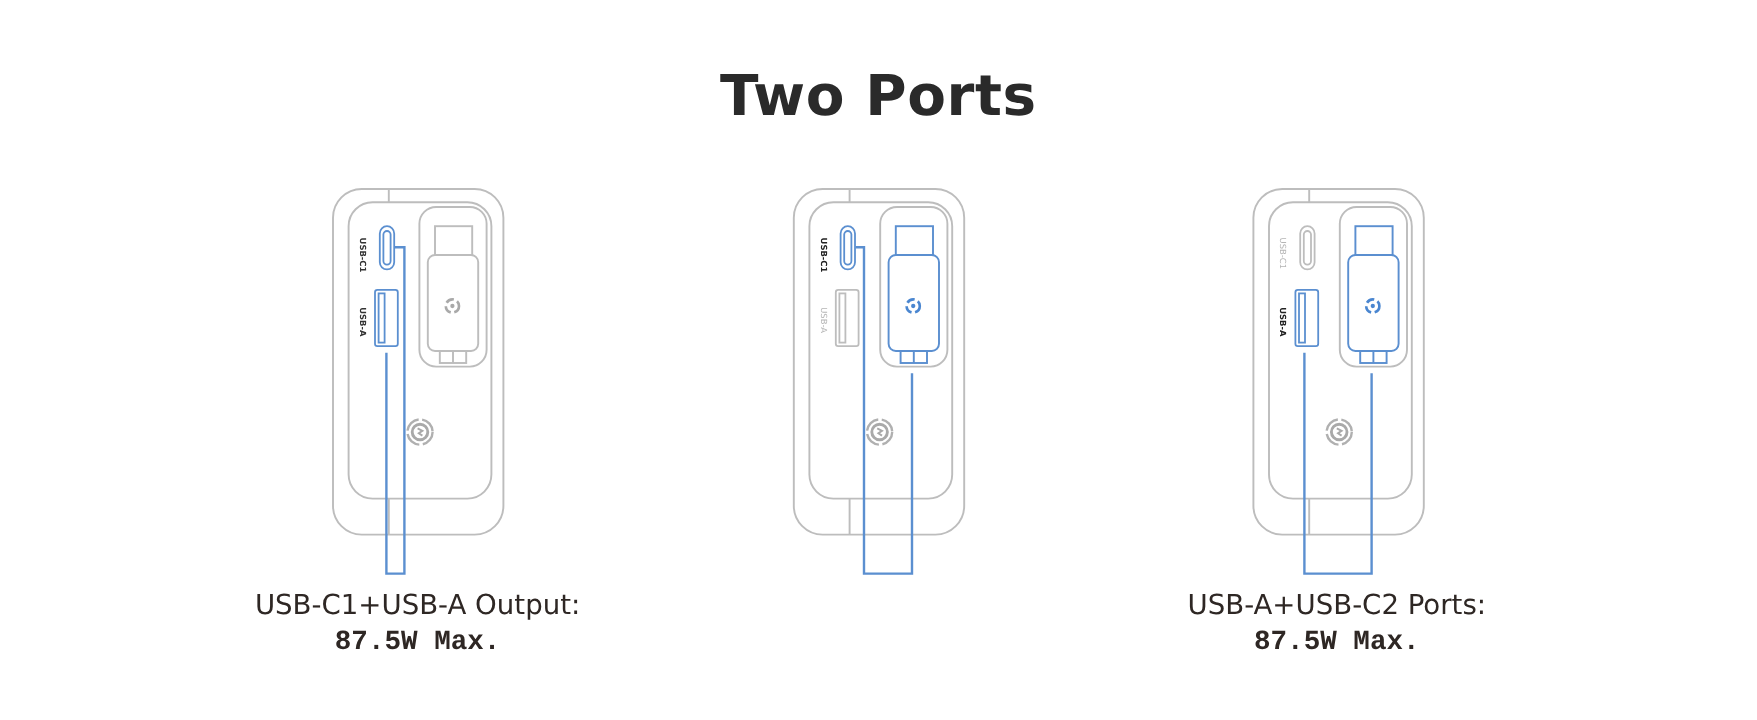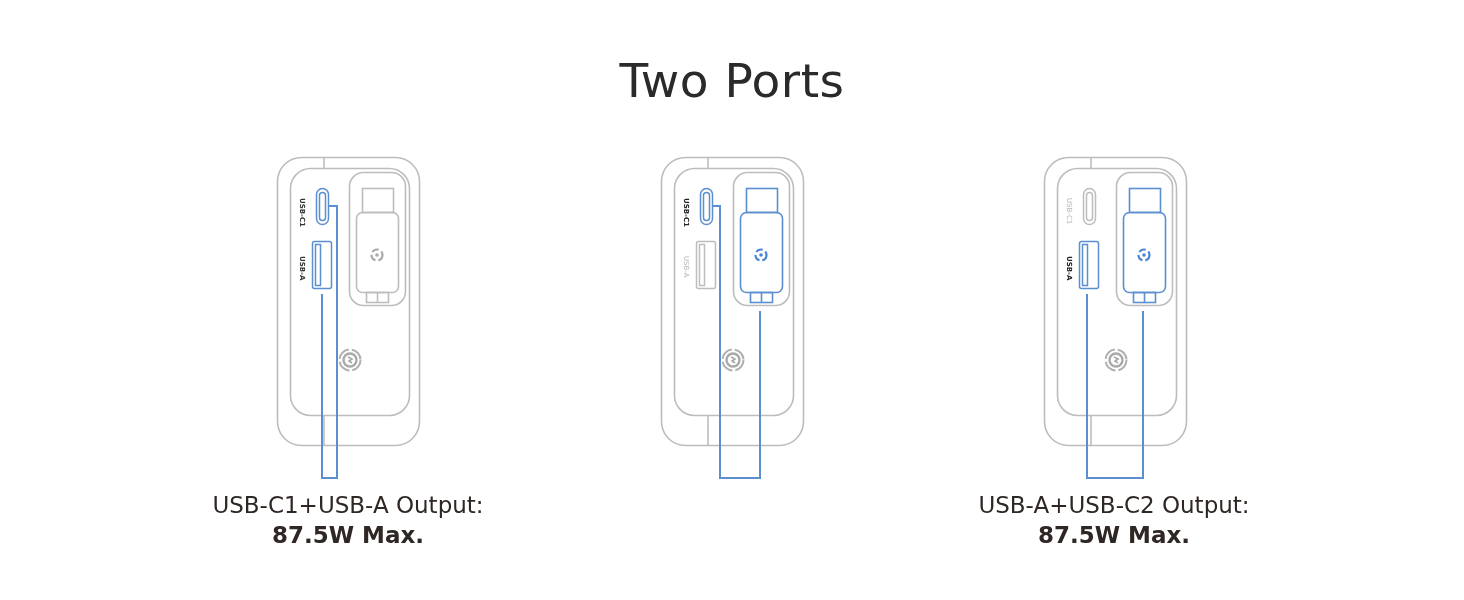--- a/index.html
+++ b/index.html
@@ -15,21 +15,21 @@
       font-family: "DejaVu Sans", "Liberation Sans", sans-serif;
       color: #2b2522;
     }
     .title {
       position: absolute;
       left: 0;
       top: 52px;
       width: 1464px;
       text-align: center;
       font-size: 47px;
-      font-weight: normal;
+      font-weight: bold;
       letter-spacing: 0.5px;
       color: #2a2a2a;
       margin: 0;
       line-height: 58px;
     }
     .panel {
       position: absolute;
       top: 0;
       width: 384px;
       height: 600px;
@@ -48,20 +48,21 @@
       line-height: 30px;
       color: #2e2724;
     }
     .caption .line1 {
       display: block;
       font-weight: normal;
     }
     .caption .line2 {
       display: block;
       font-weight: bold;
+      font-family: Liberation Mono, monospace;
     }
   </style>
 </head>
 <body>
 
 <h1 class="title">Two Ports</h1>
 
 <div class="panel" style="left:0;">
   <svg class="device" width="480" height="490" viewBox="0 0 480 490">
     <g fill="none" stroke="#bdbdbd" stroke-width="1.6">
@@ -195,16 +196,16 @@
     <g transform="translate(349,360)">
       <circle r="10.5" fill="none" stroke="#b0b0b0" stroke-width="2" stroke-dasharray="14 3"></circle>
       <circle r="6.5" fill="none" stroke="#a9a9a9" stroke-width="2.4"></circle>
       <path d="M-2,-3 L2,-1 L-1,1 L2,3" stroke="#a9a9a9" stroke-width="1.6" fill="none"></path>
     </g>
     <g fill="none" stroke="#5b8fd0" stroke-width="2">
       <polyline points="320,294 320,478 376,478 376,311"></polyline>
     </g>
   </svg>
   <div class="caption" style="left:147px;">
-    <span class="line1">USB-A+USB-C2 Output:</span>
+    <span class="line1">USB-A+USB-C2 Ports:</span>
     <span class="line2">87.5W Max.</span>
   </div>
 </div>
 
 </body></html>

